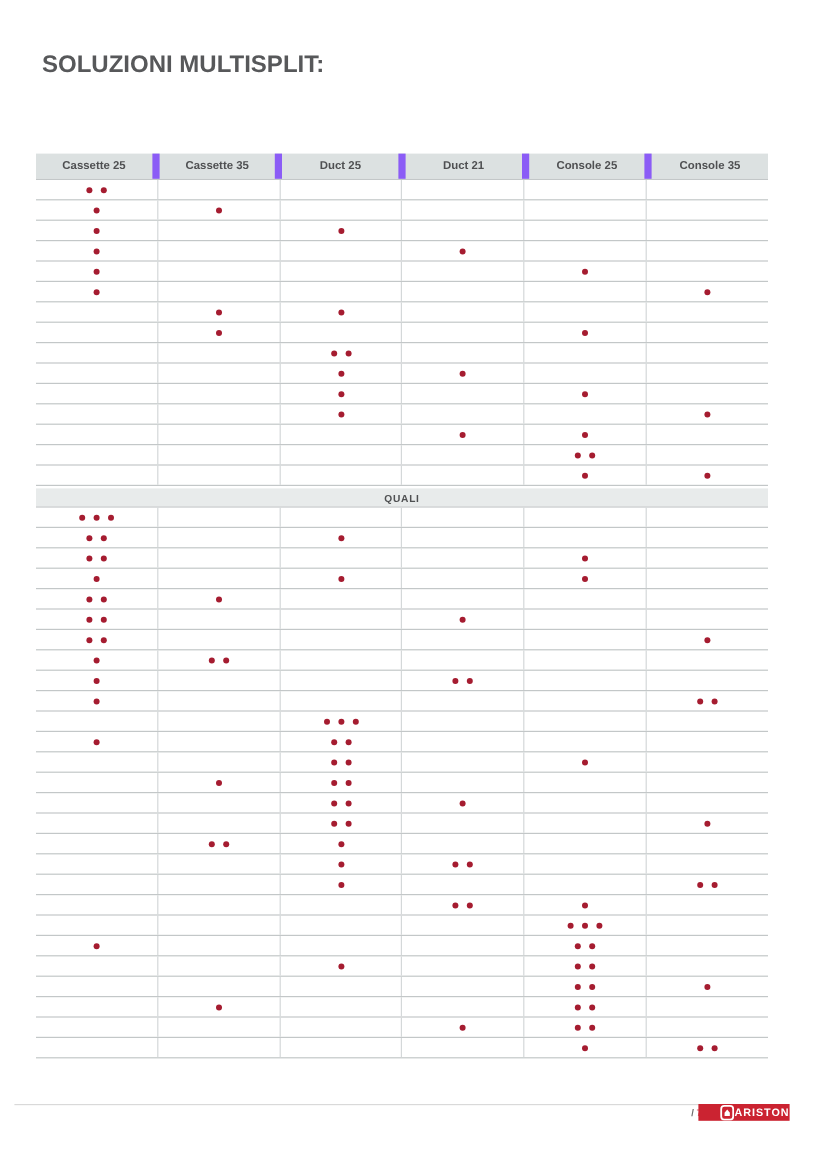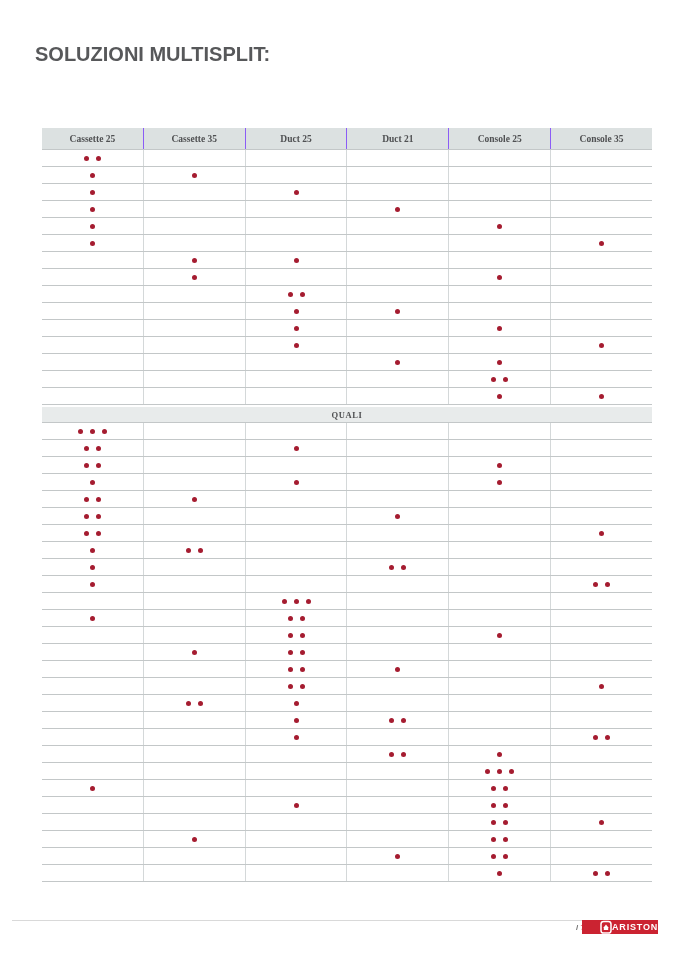--- a/index.html
+++ b/index.html
@@ -19,27 +19,27 @@
     font-family:"Liberation Sans", sans-serif;
     position:relative;
     overflow:hidden;
   }
   .title{
     position:absolute;left:35px;top:40px;margin:0;
     font-size:20px;line-height:29px;font-weight:bold;
     color:var(--title-text);letter-spacing:0px;
   }
   .table{
-    position:absolute;left:42px;top:128px;width:610px;font-family:Liberation Serif, serif;
+    position:absolute;left:30px;top:128px;width:610px;
   }
   .thead{display:flex;height:21px;background:var(--header-bg);}
   .th{
     flex:1;display:flex;align-items:center;justify-content:center;
     font-size:9.5px;font-weight:bold;color:#4f5052;
-    border-left:1px solid #8b5cf6;box-sizing:border-box;
+    border-left:6px solid #8b5cf6;box-sizing:border-box;
   }
   .th:first-child{border-left:none;}
   .band{
     height:15px;margin-top:2px;background:var(--band-bg);
     display:flex;align-items:center;justify-content:center;
     font-size:8.5px;font-weight:bold;color:#4f5052;letter-spacing:0.6px;
   }
   .rows{border-top:1px solid var(--row-line);}
   .row{
     display:flex;height:17px;box-sizing:border-box;

